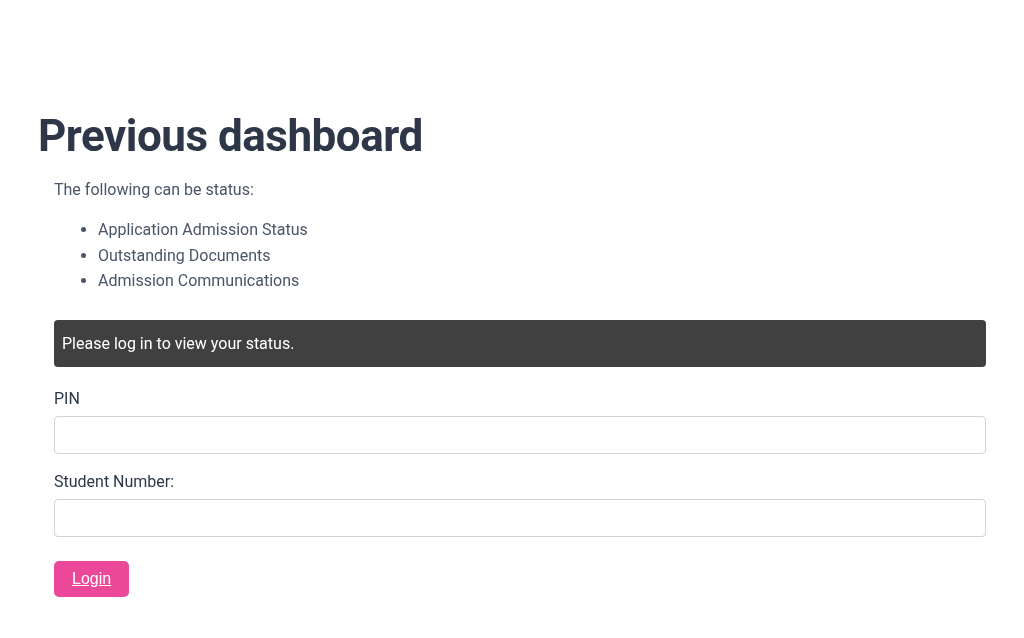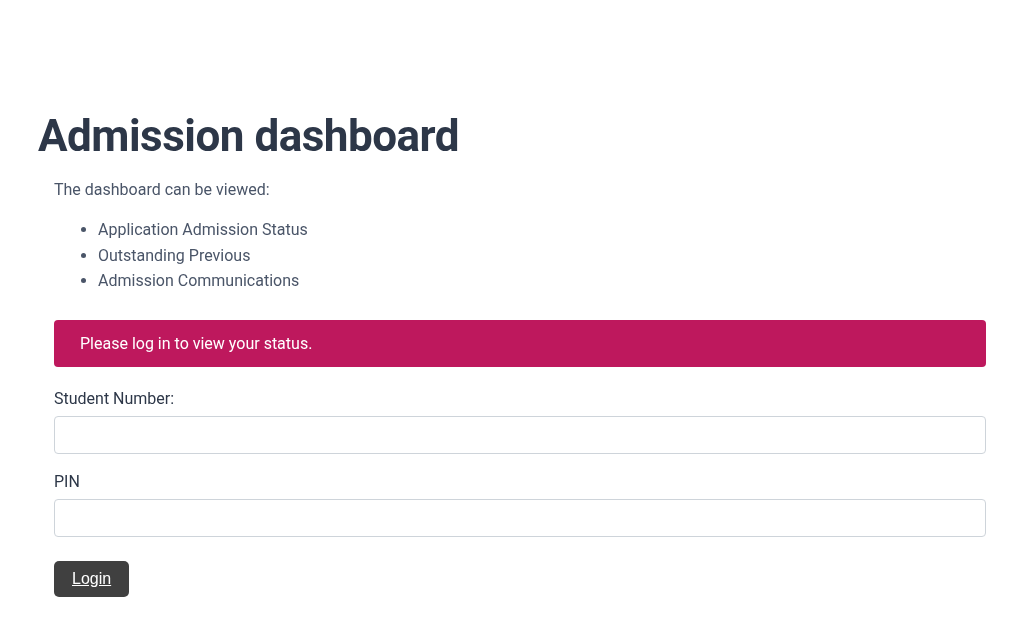--- a/index.html
+++ b/index.html
@@ -38,23 +38,23 @@
       padding-left: 44px;
       margin-bottom: 26px;
     }
     ul li {
       font-size: 16px;
       color: #4a5568;
       line-height: 1.6;
       list-style-type: disc;
     }
     .alert {
-      background: #be185d;
+      background: #404040;
       color: #ffffff;
-      padding: 14px 26px;
+      padding: 14px 8px;
       border-radius: 4px;
       font-size: 16px;
       margin-bottom: 22px;
     }
     .form-group {
       margin-bottom: 18px;
     }
     label {
       display: block;
       font-size: 16px;
@@ -65,55 +65,55 @@
     input[type="password"] {
       width: 100%;
       padding: 9px 12px;
       font-size: 16px;
       border: 1px solid #ced4da;
       border-radius: 4px;
       background: #ffffff;
       color: #495057;
     }
     .btn-login {
-      background: #404040;
+      background: #ec4899;
       color: #ffffff;
       border: none;
       padding: 9px 18px;
       font-size: 16px;
       border-radius: 5px;
       cursor: pointer;
       margin-top: 6px;
       text-decoration: underline;
     }
   </style>
 </head>
 <body>
 
 <div class="container">
-  <h1>Admission dashboard</h1>
+  <h1>Previous dashboard</h1>
 
   <div class="content">
-    <p class="intro-text">The dashboard can be viewed:</p>
+    <p class="intro-text">The following can be status:</p>
 
     <ul>
       <li>Application Admission Status</li>
-      <li>Outstanding Previous</li>
+      <li>Outstanding Documents</li>
       <li>Admission Communications</li>
     </ul>
 
     <div class="alert">Please log in to view your status.</div>
 
     <form>
       <div class="form-group">
-        <label>Student Number:</label>
-        <input type="text" value="" style="">
+        <label>PIN</label>
+        <input type="password" value="" style="">
       </div>
 
       <div class="form-group">
-        <label>PIN</label>
-        <input type="password" value="" style="">
+        <label>Student Number:</label>
+        <input type="text" value="" style="">
       </div>
 
       <button type="button" class="btn-login">Login</button>
     </form>
   </div>
 </div>
 
 </body></html>

